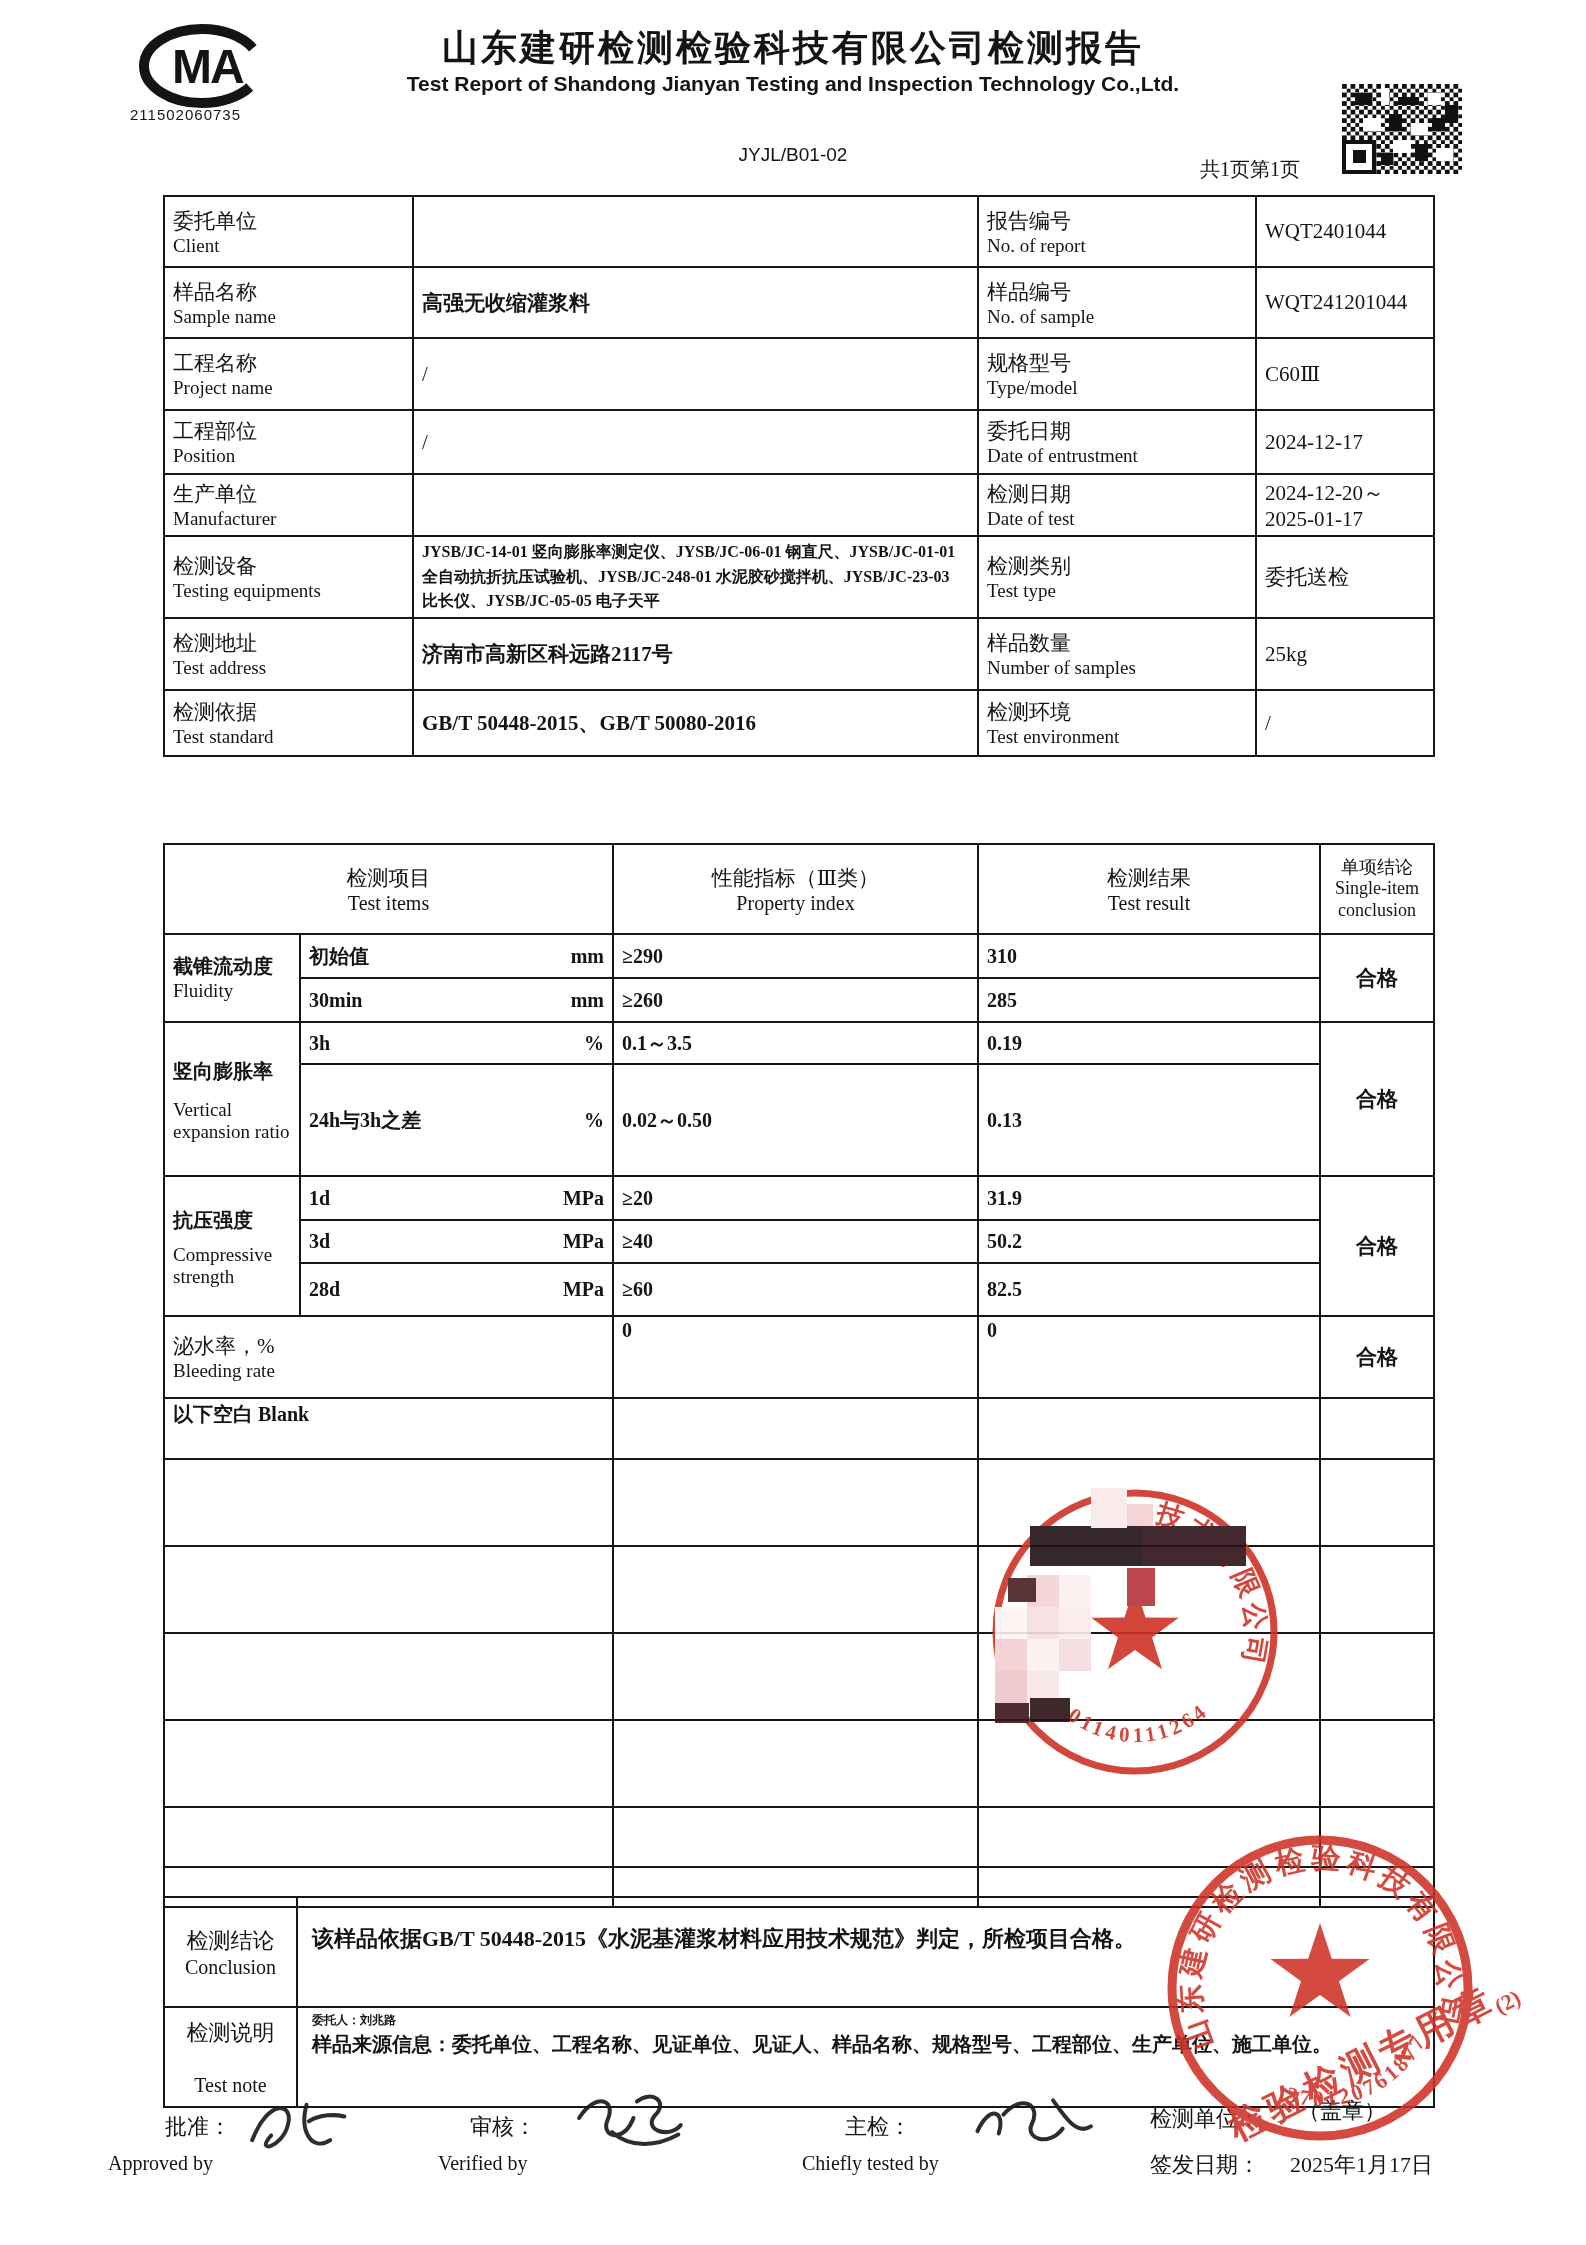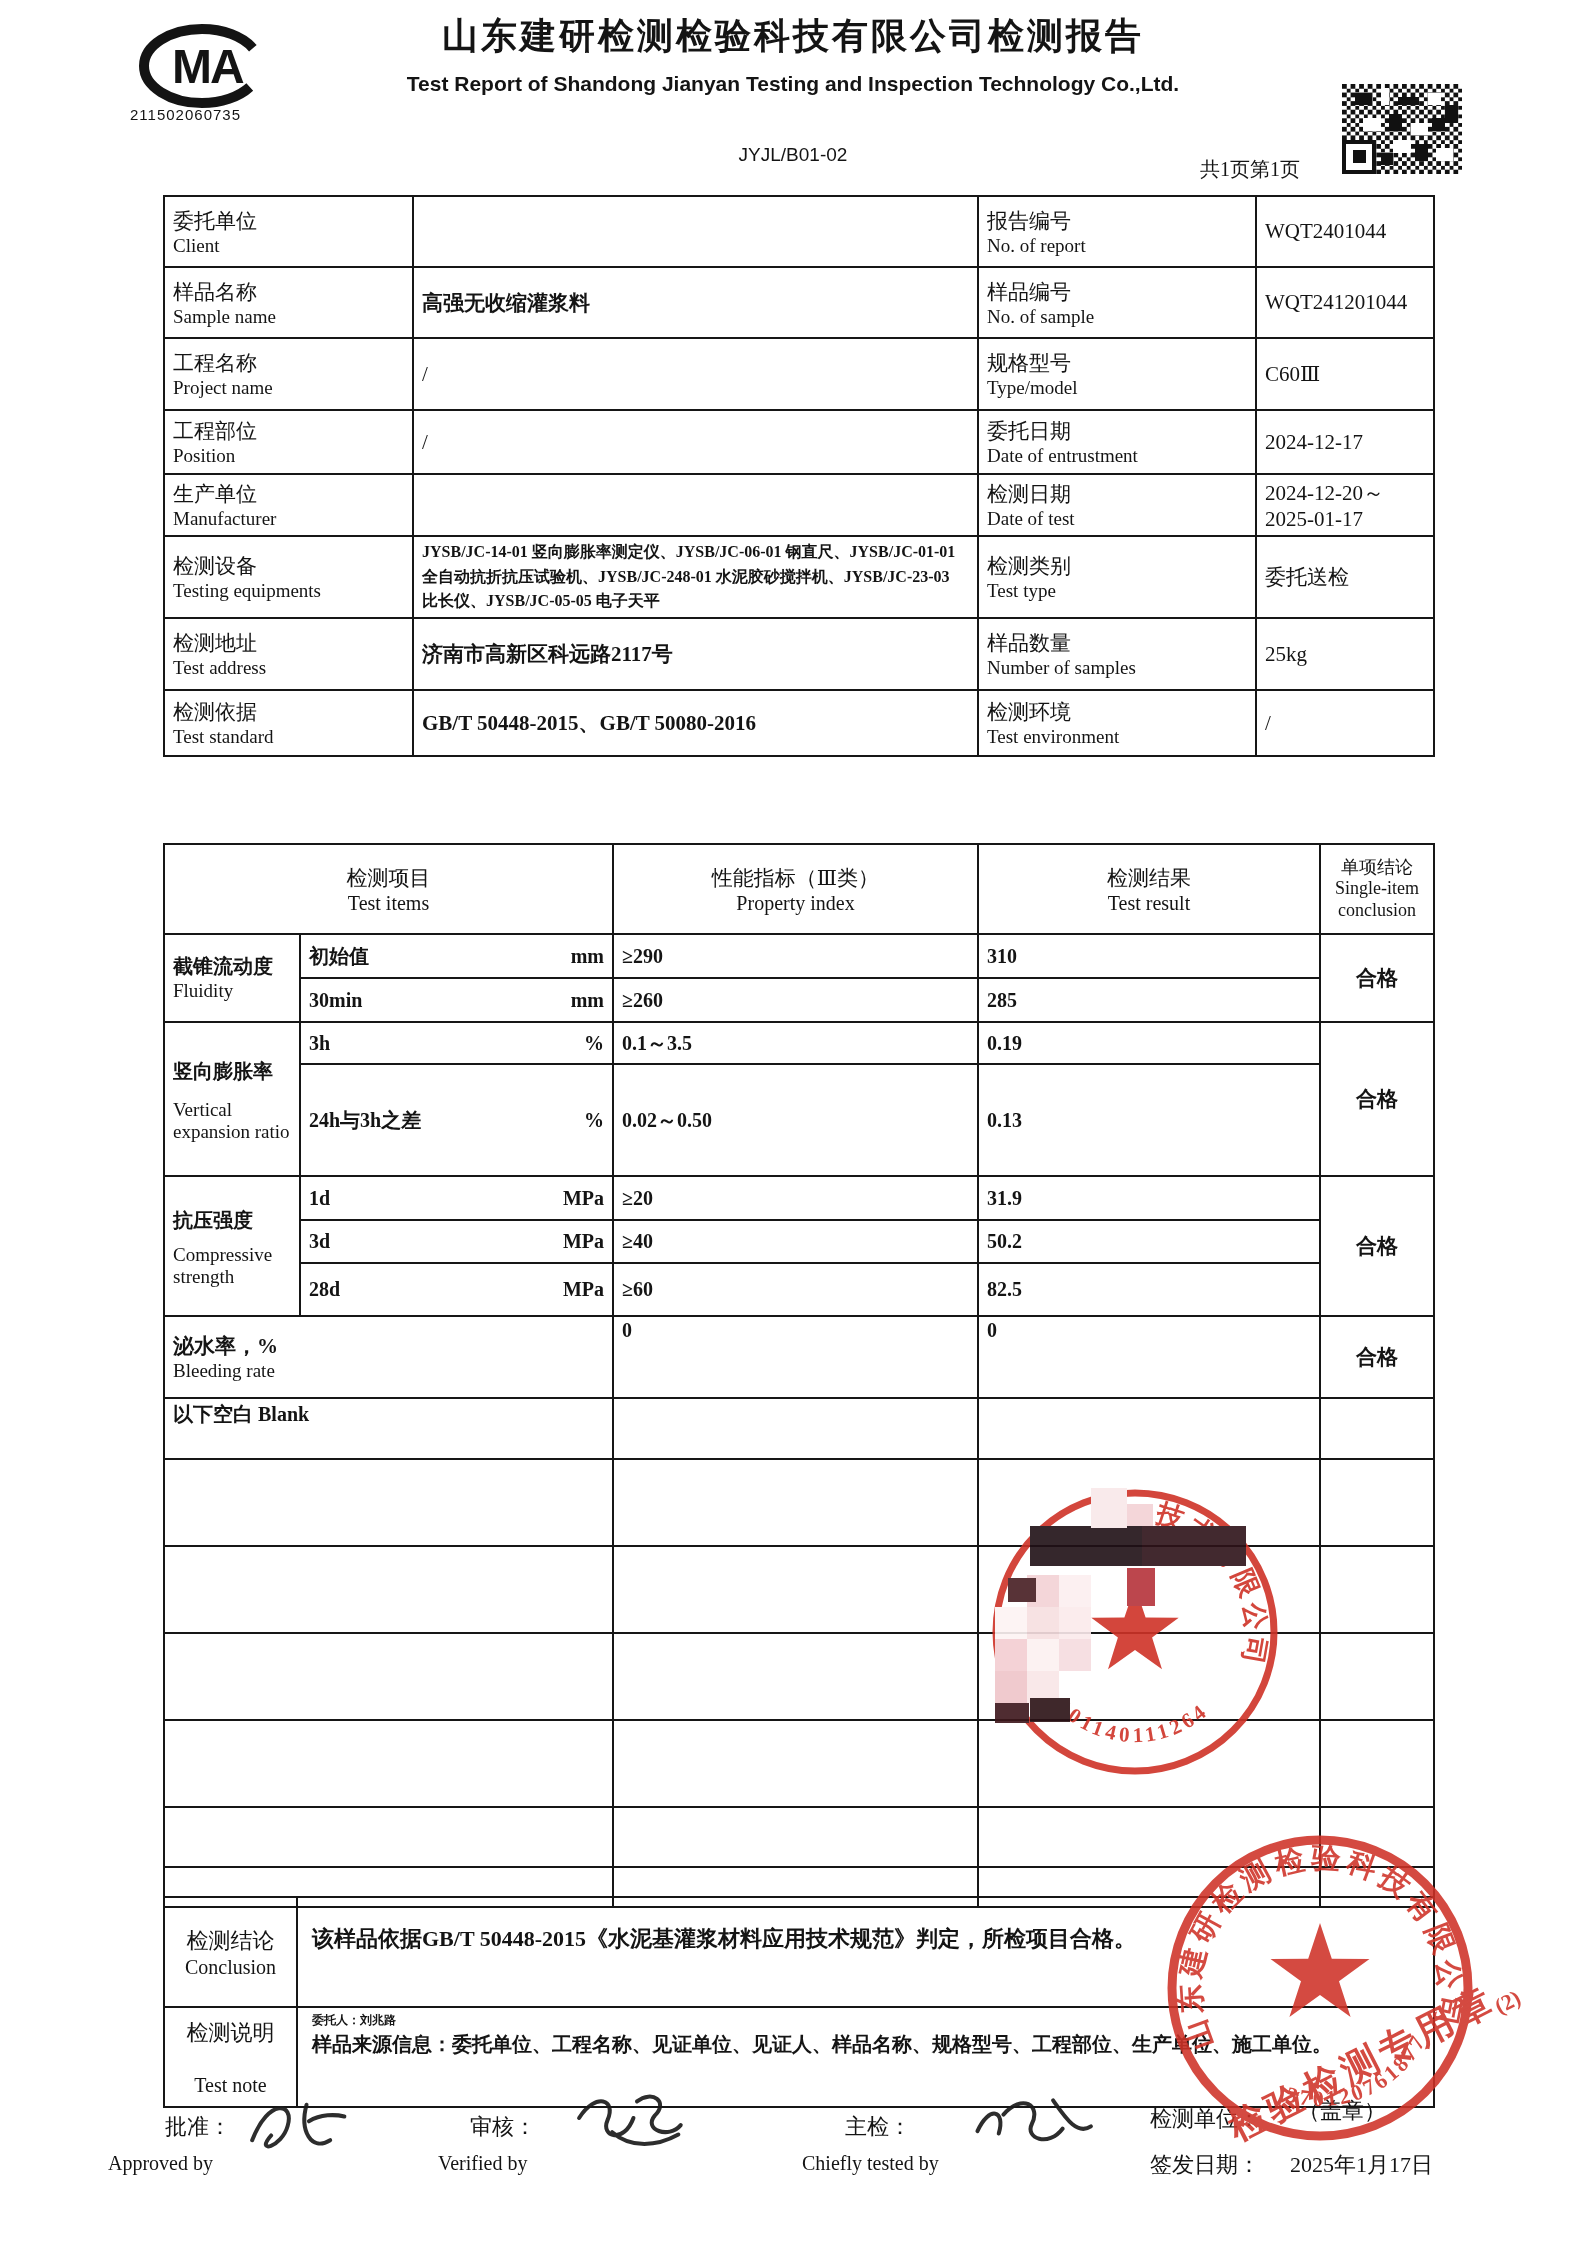--- a/index.html
+++ b/index.html
@@ -1,20 +1,20 @@
 <!DOCTYPE html>
 <html><head>
 <meta charset="utf-8">
 <style>
   html,body{margin:0;padding:0;background:#e8e8e8;}
   .page{position:relative;width:1586px;height:2245px;background:#ffffff;margin:0 auto;
         font-family:"Liberation Serif","DejaVu Serif",serif;color:#141414;overflow:hidden;}
   .abs{position:absolute;}
   
-  .title-cn{top:12px;left:0;width:100%;text-align:center;font-size:36px;font-weight:bold;letter-spacing:3px;}
+  .title-cn{top:24px;left:0;width:100%;text-align:center;font-size:36px;font-weight:bold;letter-spacing:3px;}
   .title-en{top:72px;left:0;width:100%;text-align:center;font-size:21px;font-weight:bold;
             font-family:"Liberation Sans","DejaVu Sans",sans-serif;}
   .doc-code{top:144px;left:0;width:100%;text-align:center;font-size:19px;
             font-family:"Liberation Sans","DejaVu Sans",sans-serif;}
   .page-info{top:156px;left:1200px;font-size:20px;}
   .cma-number{top:106px;left:130px;font-size:15px;letter-spacing:1px;
               font-family:"Liberation Sans","DejaVu Sans",sans-serif;}
   
   table{border-collapse:collapse;table-layout:fixed;}
   td,th{border:2px solid #161616;padding:2px 8px;vertical-align:middle;font-weight:normal;
@@ -359,21 +359,21 @@
               <span>28d</span>
               <span>MPa</span>
             </div>
           </td>
       <td class="idx">≥60</td>
       <td class="res">82.5</td>
     </tr>
     <tr style="height:82px">
       <td colspan="2">
             <div class="labcell">
-              <span class="lab-cn" style="font-weight:bold">泌水率，%</span>
+              <span class="lab-cn" style="font-weight:normal">泌水率，%</span>
               <span class="lab-en">Bleeding rate</span>
             </div>
           </td>
       <td class="idx" style="vertical-align:top">0</td>
       <td class="res" style="vertical-align:top">0</td>
       <td class="ok">合格</td>
     </tr>
     <tr style="height:61px">
       <td colspan="2" class="blankrow" style="vertical-align:top">以下空白 Blank</td>
       <td></td>

